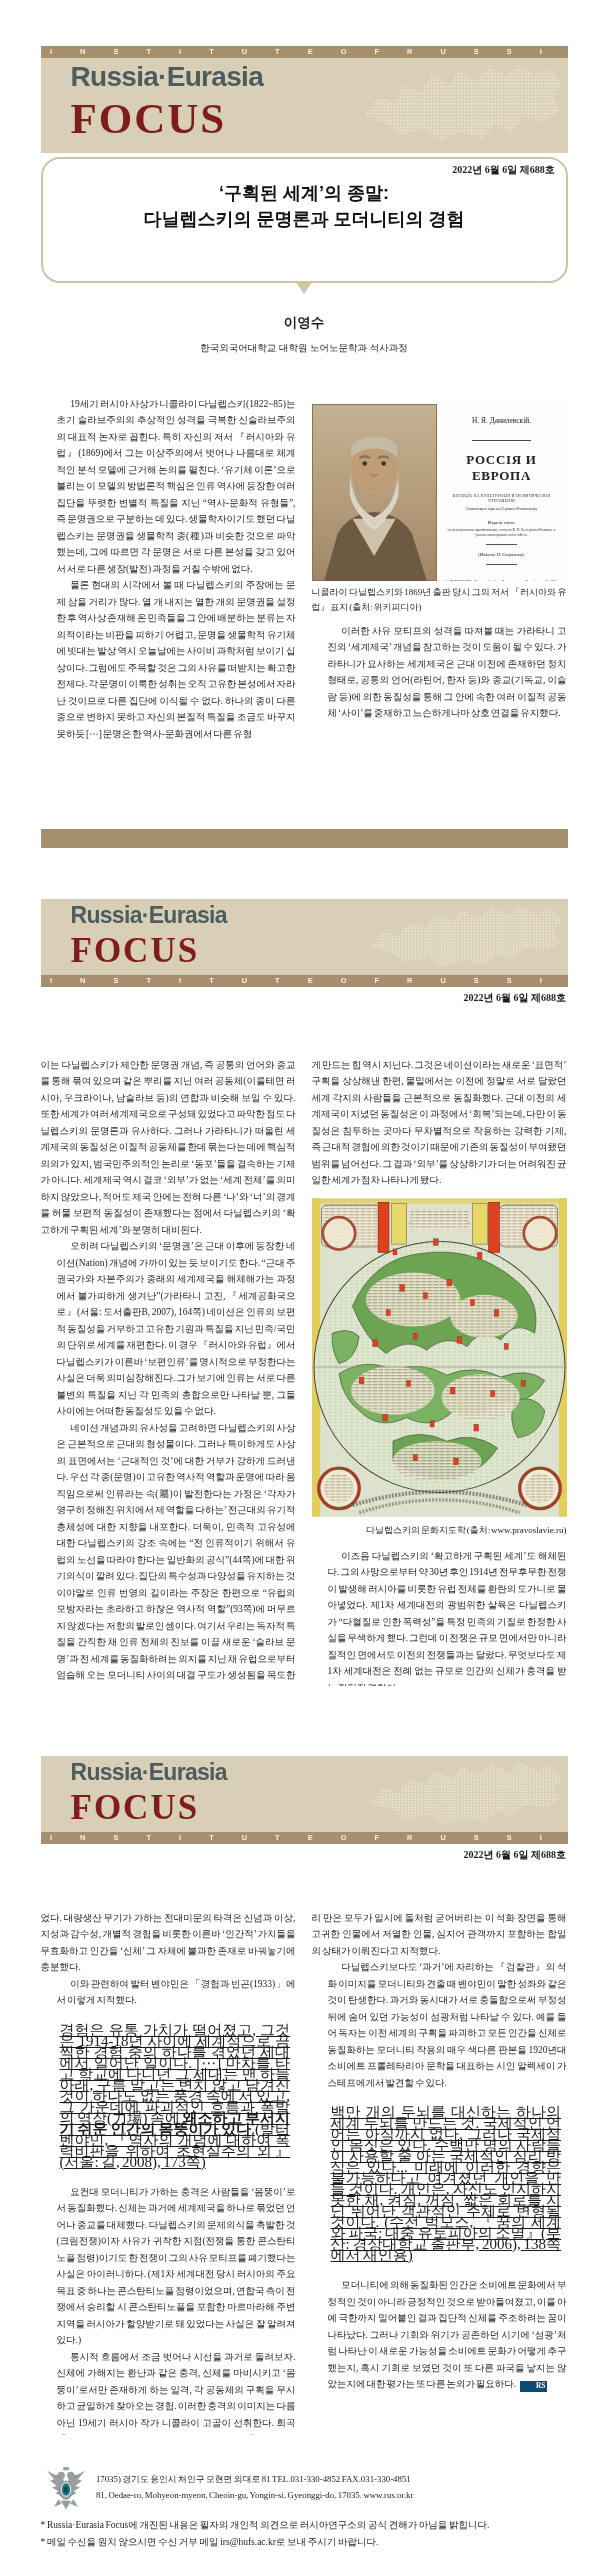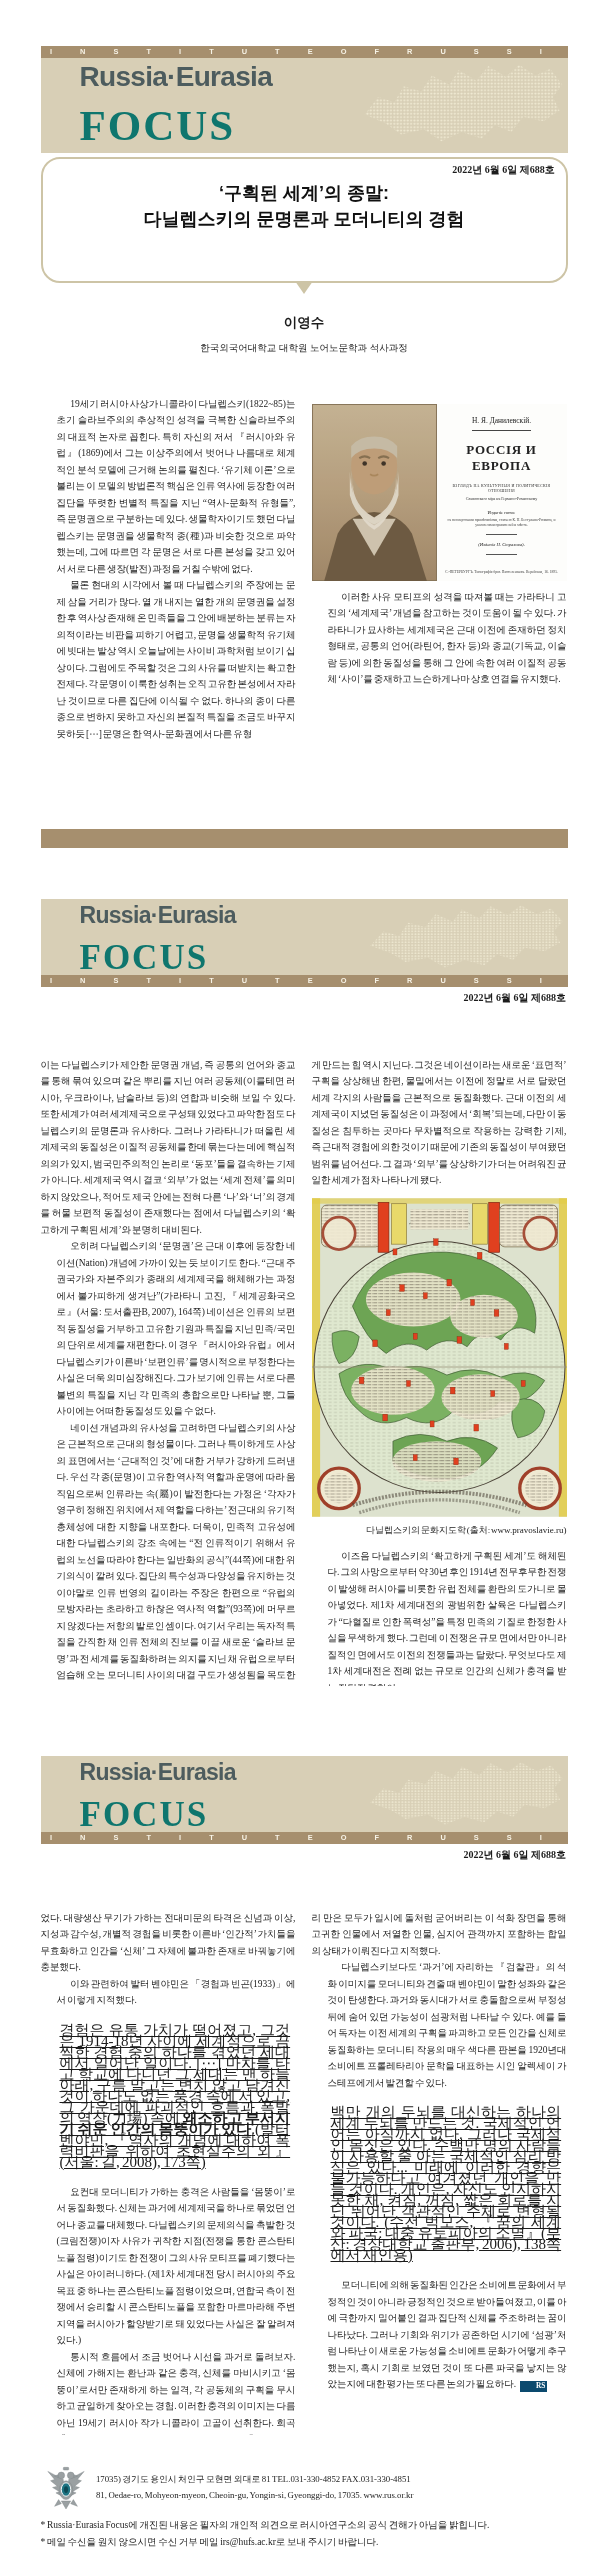--- a/index.html
+++ b/index.html
@@ -15,30 +15,30 @@
   .inst-bar{
     height:12px;background:#a68f6e;color:#f7f3e6;
     font-family:"Liberation Sans","DejaVu Sans",sans-serif;
     font-size:7.4px;font-weight:bold;letter-spacing:13px;
     line-height:12px;white-space:nowrap;overflow:hidden;
     padding-left:9.5px;box-sizing:border-box;
   }
   .banner{position:relative;background:#d8cfb6;overflow:hidden;}
   .banner.p1{height:95px;}
   .banner.pn{height:76px;}
-  .brand{position:absolute;left:39px;top:5.4px;line-height:1;}
+  .brand{position:absolute;left:30px;top:5.4px;line-height:1;}
   .brand-top{
     font-family:"Liberation Sans","DejaVu Sans",sans-serif;
     font-weight:bold;color:#4d5c5e;letter-spacing:-0.7px;
   }
   .p1 .brand-top{font-size:28px;}
   .pn .brand-top{font-size:23px;}
   .brand-main{
     font-family:"Liberation Serif","DejaVu Serif",serif;
-    font-weight:bold;color:#0f766e;letter-spacing:2px;margin-top:13px;
+    font-weight:bold;color:#7f1d1d;letter-spacing:2px;margin-top:6px;
   }
   .p1 .brand-main{font-size:43px;}
   .pn .brand-main{font-size:35px;}
   .dotmap{position:absolute;right:0;top:4px;}
   .date-row{
     text-align:right;font-weight:bold;font-size:10px;
     padding:4px 1.4px 0 0;height:15px;
   }
 
   
@@ -94,21 +94,21 @@
     font-size:9px;line-height:15px;margin-top:4px;color:#1c1c1c;
     text-align:justify;word-break:break-all;word-spacing:-1.4px;
   }
   .fig2 figcaption{text-align:right;}
   .bookpage{
     width:130px;height:177px;background:#fdfdfb;box-sizing:border-box;
     padding:9.5px 5.4px 5.4px 5.4px;text-align:center;color:#222;
     font-family:"Liberation Serif","DejaVu Serif",serif;overflow:hidden;
   }
   .bk-author{font-size:7.4px;display:inline-block;
-    border-bottom:0.7px solid #444;padding-bottom:5px;}
+    border-bottom:0.7px solid #444;padding-bottom:15px;}
   .bk-title{font-size:13px;font-weight:bold;letter-spacing:0.7px;margin-top:10.8px;}
   .bk-sub{font-size:4px;margin-top:9.5px;color:#333;letter-spacing:0.3px;}
   .bk-sub2{font-size:4px;margin-top:2.7px;color:#333;}
   .bk-ed{font-size:4.7px;margin-top:9.5px;}
   .bk-tiny{font-size:3.7px;margin-top:2.7px;color:#444;line-height:4.7px;}
   .bk-rule{width:31px;border-top:0.7px solid #555;margin:6.8px auto 0 auto;}
   .bk-strahov{font-size:4.7px;font-style:italic;margin-top:6.8px;}
   .bk-imprint{font-size:3.7px;margin-top:15px;color:#444;line-height:4.7px;}
   .fig2{margin-top:9.5px;}
 
@@ -208,20 +208,21 @@
             <div class="bk-sub">ВЗГЛЯДЪ НА КУЛЬТУРНЫЯ И ПОЛИТИЧЕСКІЯ ОТНОШЕНІЯ</div>
             <div class="bk-sub2">Славянскаго міра къ Германо-Романскому</div>
             <div class="bk-ed">Изданіе пятое</div>
             <div class="bk-tiny">съ посмертными примѣчаніями, статьею К. Н. Бестужева-Рюмина, и указателями правителей и мѣстъ.</div>
             <div class="bk-rule"></div>
             <div class="bk-strahov">(Изданіе Н. Страхова).</div>
             <div class="bk-rule"></div>
             <div class="bk-imprint">С.-ПЕТЕРБУРГЪ. Типографія брат. Пантелеевыхъ. Верейская, 16. 1895.</div>
           </div>
         </div>
+        <figcaption>니콜라이 다닐렙스키와 1869년 출판 당시 그의 저서 『러시아와 유럽』 표지 (출처: 위키피디아)</figcaption>
       </figure>
       <p class="ind" style="margin-top:8px;">이러한 사유 모티프의 성격을 따져볼 때는 가라타니 고진의 ‘세계제국’ 개념을 참고하는 것이 도움이 될 수 있다. 가라타니가 묘사하는 세계제국은 근대 이전에 존재하던 정치형태로, 공통의 언어(라틴어, 한자 등)와 종교(기독교, 이슬람 등)에 의한 동질성을 통해 그 안에 속한 여러 이질적 공동체 ‘사이’를 중재하고 느슨하게나마 상호 연결을 유지했다.</p>
     </div>
   </div>
 
   <div class="tan-bar"></div>
   <div class="gap1"></div>
 
   <div class="banner pn">
     <div class="brand">

